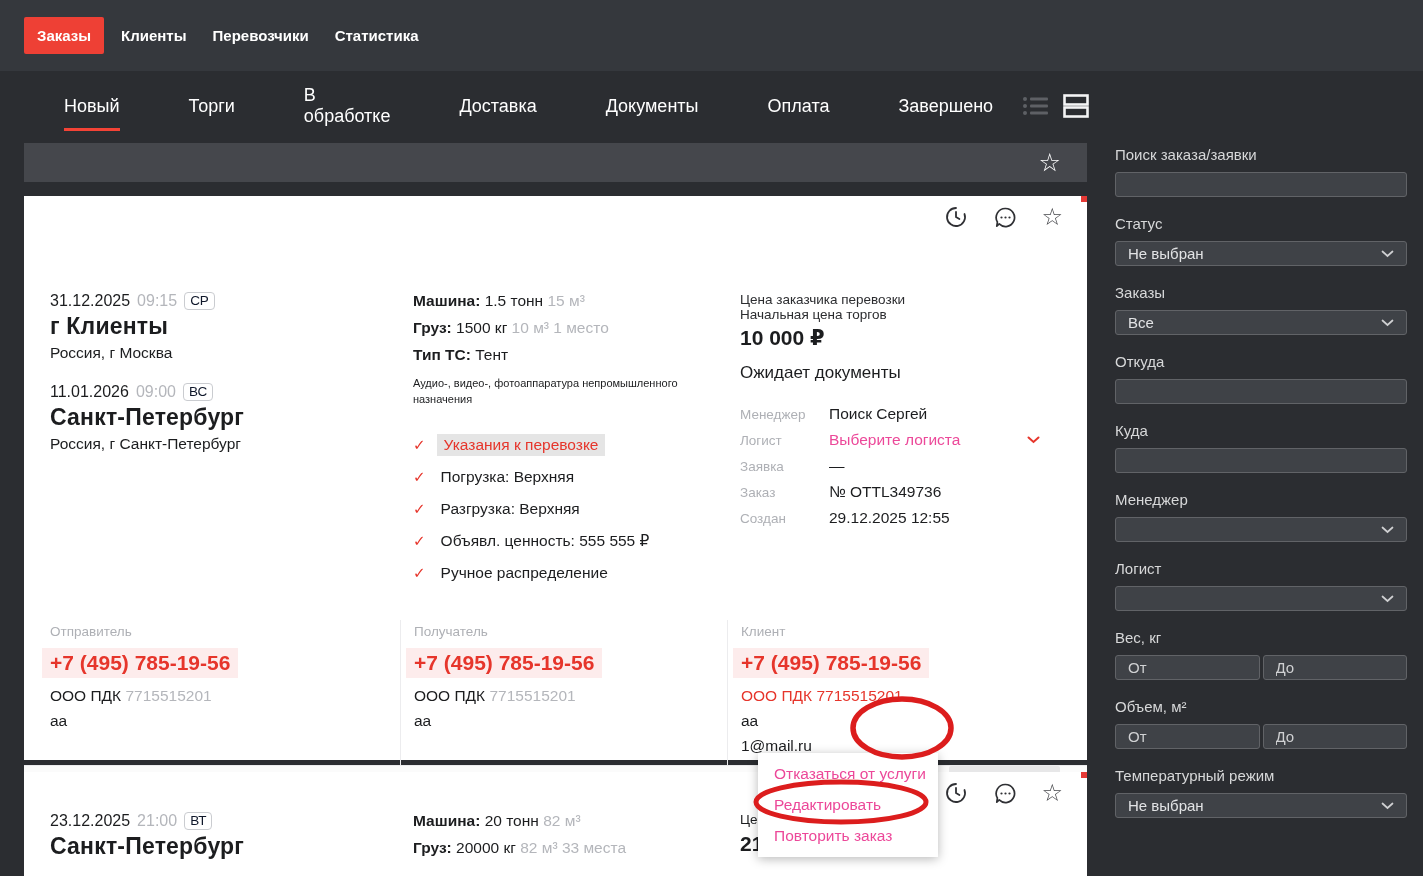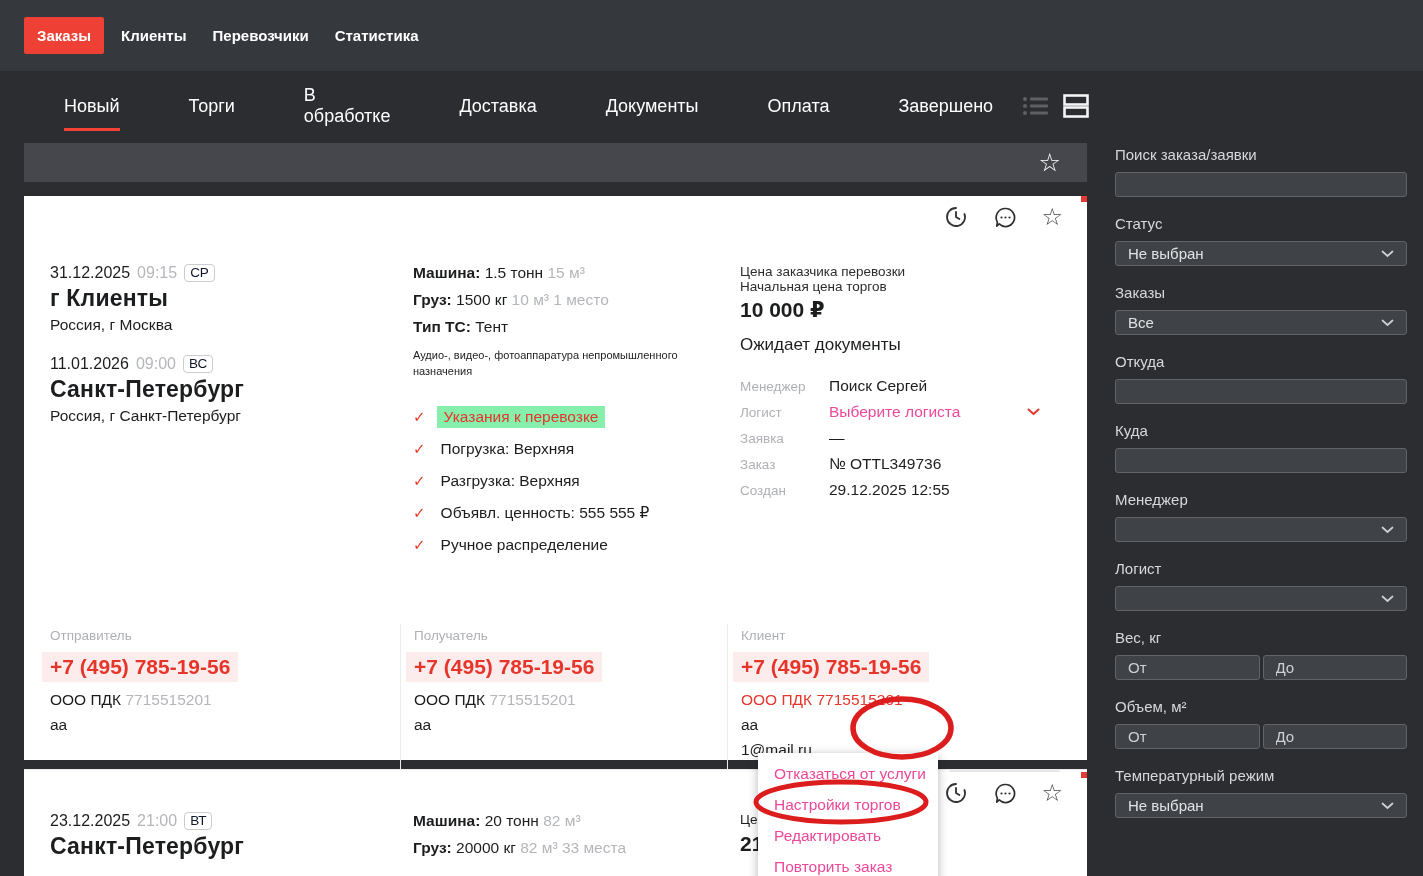--- a/index.html
+++ b/index.html
@@ -37,52 +37,52 @@
   .strip .star { color:#fff; font-size:25px; line-height:1; cursor:pointer; }
   
   .card { position:absolute; left:24px; width:1063px; background:#fff; }
   .card1 { top:196px; height:564px; display:flex; flex-direction:column; }
   .card2 { top:772px; height:104px; overflow:hidden; }
   .corner-flag { position:absolute; top:0; right:0; width:6px; height:6px; background:#e53935; }
   .card-icons { position:absolute; top:8px; right:24px; display:flex; gap:23px; align-items:center; }
   .card-icons .ic { width:26px; height:26px; display:flex; align-items:center; justify-content:center; cursor:pointer; }
   .card-icons .star { font-size:24px; color:#46474b; line-height:1; }
   .grid3 { display:grid; grid-template-columns:376px 327px 1fr; }
-  .main-grid { margin-top:68px; }
+  .main-grid { margin-top:96px; }
   .pad1 { padding-left:26px; } .pad2 { padding-left:13px; } .pad3 { padding-left:13px; padding-right:26px; }
   
   .route-entry { margin-bottom:21px; }
   .route-top { font-size:16px; display:flex; align-items:center; gap:7px; }
   .route-date { color:#1c1d1f; }
   .route-time { color:#b4b6bb; }
   .wd-badge { font-size:13.5px; color:#0f172a; border:1px solid #caccd0; border-radius:4px; padding:0px 5px 1px; }
   .route-city { font-size:23px; font-weight:700; margin-top:3px; letter-spacing:.2px; }
   .route-region { font-size:15.5px; margin-top:4px; }
   
   .kv-line { font-size:15.5px; margin-bottom:9px; }
   .kv-line b { font-weight:700; }
   .kv-extra { color:#b4b6bb; }
   .cargo-name { font-size:11px; line-height:1.45; max-width:302px; margin-top:12px; }
   .checklist { list-style:none; margin-top:26px; }
   .checklist li { display:flex; align-items:center; font-size:15.5px; margin-bottom:10px; }
   .checklist .chk { color:#e6352b; margin-right:11px; font-size:15px; }
   .checklist li span.t { padding:2px 4px; }
-  .checklist li.hl span.t { color:#e6352b; background:#86efac; padding:2px 7px; }
+  .checklist li.hl span.t { color:#e6352b; background:#e5e5e5; padding:2px 7px; }
   
   .price-label { font-size:13.5px; color:#2c2d30; }
   .price-value { font-size:21px; font-weight:700; margin:4px 0 13px; }
   .vat { color:#e6352b; font-size:15.5px; font-weight:400; margin-left:10px; }
   .status-line { font-size:17px; margin:10px 0 22px; }
   .detail-row { display:flex; align-items:center; font-size:15.5px; margin-bottom:8px; max-width:300px; }
   .detail-row .dl { width:89px; flex:none; color:#aeb0b5; font-size:13.5px; }
   .detail-row .muted { color:#ec4899; }
   .detail-row .chev { margin-left:auto; display:flex; }
   
   .contacts { margin-top:26px; }
-  .contacts .col { padding-top:4px; padding-bottom:10px;margin-top:32px; }
+  .contacts .col { padding-top:4px; padding-bottom:10px; }
   .contacts .col + .col { border-left:1px solid #ececee; }
   .c-label { font-size:13.5px; color:#aeb0b5; margin-bottom:9px; }
   .c-phone { display:inline-block; font-size:21px; font-weight:700; color:#e6352b; background:#fdecec; padding:3px 8px; margin-left:-8px; }
   .c-company { font-size:15.5px; margin-top:9px; }
   .c-inn { color:#b4b6bb; }
   .c-company.red, .c-company.red .c-inn { color:#e6352b; }
   .c-line { font-size:15.5px; margin-top:7px; }
   
   .card-footer {
     margin-top:auto; border-top:1px solid #ececee; background:#fbfbfb; height:62px;
@@ -336,21 +336,20 @@
     </div>
     <div class="pad3">
       <div class="c2-price-label">Цена заказчика перевозки</div>
       <div class="c2-price-value">21 000 ₽</div>
     </div>
   </div>
 </div>
 
 <div class="dropdown">
   <div class="dd-item">Отказаться от услуги</div>
-  <div class="dd-item">Настройки торгов</div>
   <div class="dd-item">Редактировать</div>
   <div class="dd-item">Повторить заказ</div>
 </div>
 
 <div class="sidebar">
   <div class="sb-label">Поиск заказа/заявки</div>
   <input class="sb-input" type="text" style="">
 
   <div class="sb-label">Статус</div>
   <div class="sb-select">

